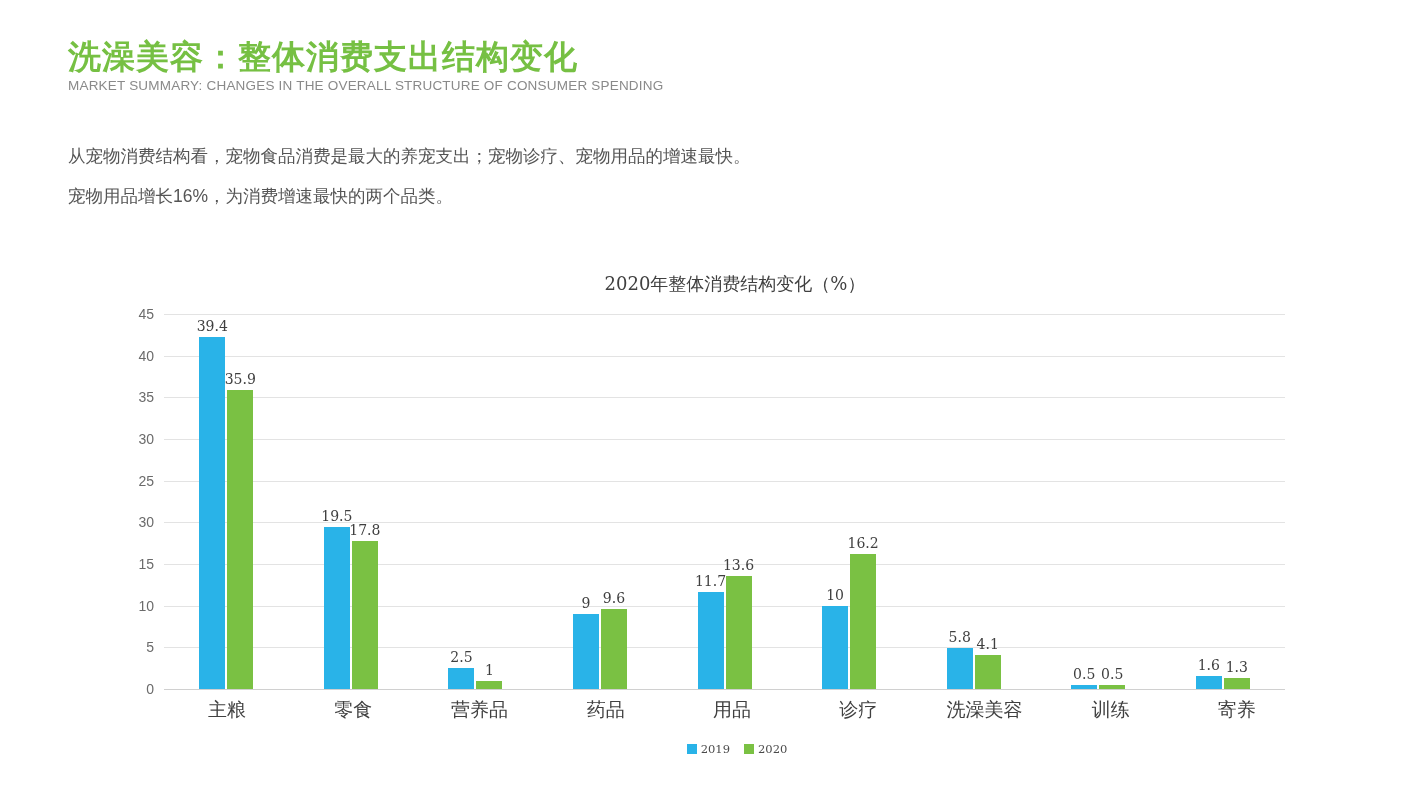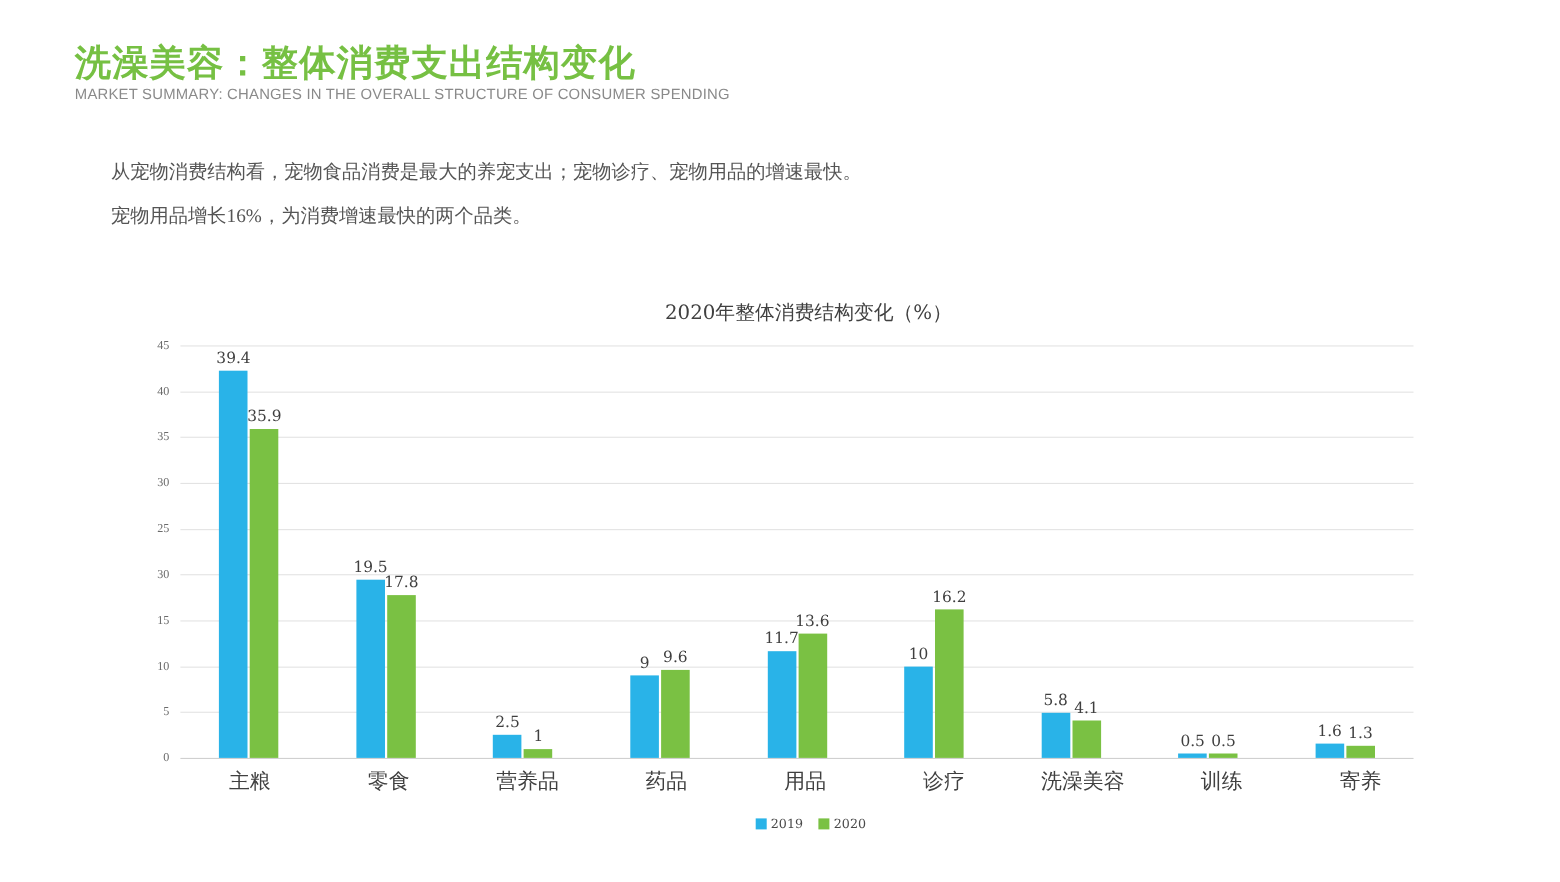--- a/index.html
+++ b/index.html
@@ -42,25 +42,24 @@
     color: #8a8a8a;
     letter-spacing: 0.2px;
     white-space: nowrap;
   }
   
   .body-text {
     position: absolute;
     left: 68px;
     top: 136px;
     width: 1230px;
-    font-family: Liberation Serif, serif;
+    font-family: Liberation Sans, sans-serif;
     font-size: 17.5px;
     color: #555555;
     line-height: 40px;
-    margin-left: 33px;
   }
   .body-text p {
     margin: 0;
     white-space: nowrap;
   }
   
   .chart-wrap {
     position: absolute;
     left: 120px;
     top: 272px;
@@ -86,22 +85,22 @@
     position: absolute;
     left: 0;
     top: 0;
     width: 38px;
     height: 100%;
   }
   .y-label {
     position: absolute;
     right: 4px;
     transform: translateY(-50%);
-    font-family: Liberation Serif, serif;
-    font-size: 11px;
+    font-family: Liberation Sans, sans-serif;
+    font-size: 14px;
     color: #6b6b6b;
     text-align: right;
     white-space: nowrap;
   }
   .grid {
     position: absolute;
     left: 44px;
     top: 0;
     right: 0;
     height: 100%;

